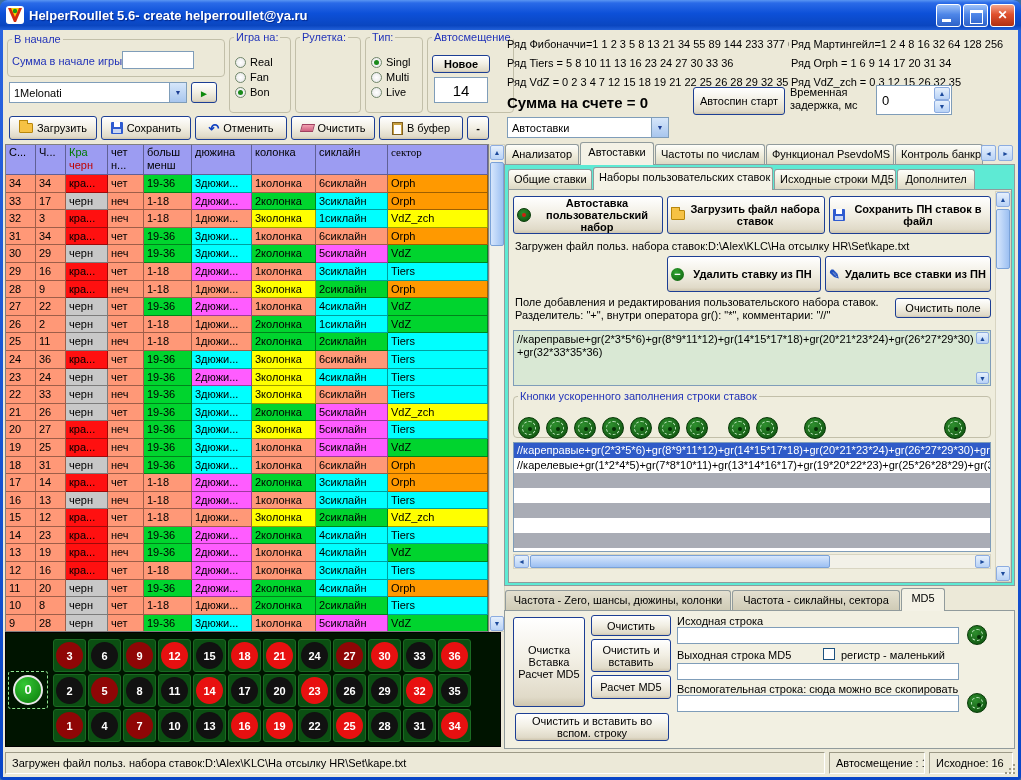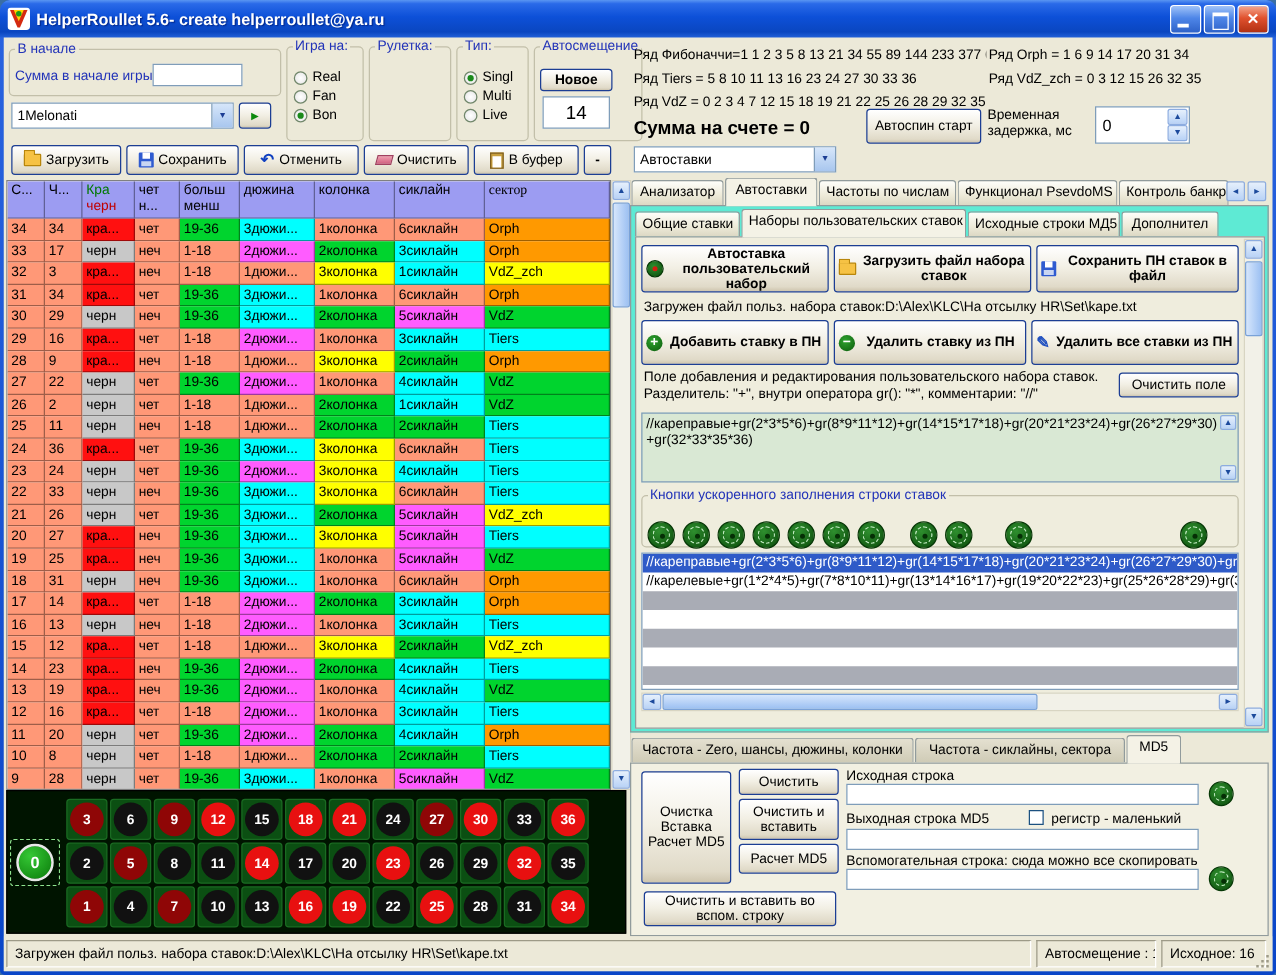--- a/index.html
+++ b/index.html
@@ -718,20 +718,21 @@
     </div>
 
     <div class="abs" style="left:501px;top:0;width:512px;height:719px">
 
       <div class="abs" style="left:3px;top:5px;width:282px">
           <div class="series-row">Ряд Фибоначчи=1 1 2 3 5 8 13 21 34 55 89 144 233 377 610</div>
           <div class="series-row">Ряд Tiers = 5 8 10 11 13 16 23 24 27 30 33 36</div>
           <div class="series-row">Ряд VdZ = 0 2 3 4 7 12 15 18 19 21 22 25 26 28 29 32 35</div>
         </div>
       <div class="abs" style="left:287px;top:5px;width:223px">
+          <div class="series-row">Ряд Мартингейл=1 2 4 8 16 32 64 128 256</div>
           <div class="series-row">Ряд Orph = 1 6 9 14 17 20 31 34</div>
           <div class="series-row">Ряд VdZ_zch = 0 3 12 15 26 32 35</div>
         </div>
 
       <div class="abs" style="left:3px;top:64px;font-size:15px;font-weight:bold">Сумма на счете = 0</div>
       <span class="btn" style="left:189px;top:57px;width:92px;height:28px">Автоспин старт</span>
       <div class="abs pre" style="left:286px;top:56px;width:84px;font-size:11px;line-height:13px">Временная
 задержка, мс</div>
       <div class="abs" style="left:372px;top:55px;width:76px;height:30px;border:1px solid #7F9DB9;background:#fff">
         <input class="abs" style="left: 1px; top: 1px; width: 55px; height: 26px; border: none; font: 13px &quot;Liberation Sans&quot;, sans-serif; padding: 0px 4px;" value="0">
@@ -772,24 +773,20 @@
               <span class="icon-folder"></span>
               <span style="flex:1">Загрузить файл набора ставок</span>
             </span>
           <span class="btn bold" style="left:320px;top:6px;width:162px;height:38px">
               <span class="icon-floppy"></span>
               <span style="flex:1">Сохранить ПН ставок в файл</span>
             </span>
 
           <span class="lbl" style="left:6px;top:50px">Загружен файл польз. набора ставок:D:\Alex\KLC\На отсылку HR\Set\kape.txt</span>
 
-          <span class="btn bold" style="left:4px;top:66px;width:150px;height:36px">
-              <span class="icon-circ plus"></span>
-              <span style="flex:1">Добавить ставку в ПН</span>
-            </span>
           <span class="btn bold" style="left:158px;top:66px;width:154px;height:36px">
               <span class="icon-circ minus"></span>
               <span style="flex:1">Удалить ставку из ПН</span>
             </span>
           <span class="btn bold" style="left:316px;top:66px;width:166px;height:36px">
               <span class="icon-pencil"></span>
               <span style="flex:1">Удалить все ставки из ПН</span>
             </span>
 
           <span class="lbl" style="left:6px;top:106px">Поле добавления и редактирования пользовательского набора ставок.</span>

